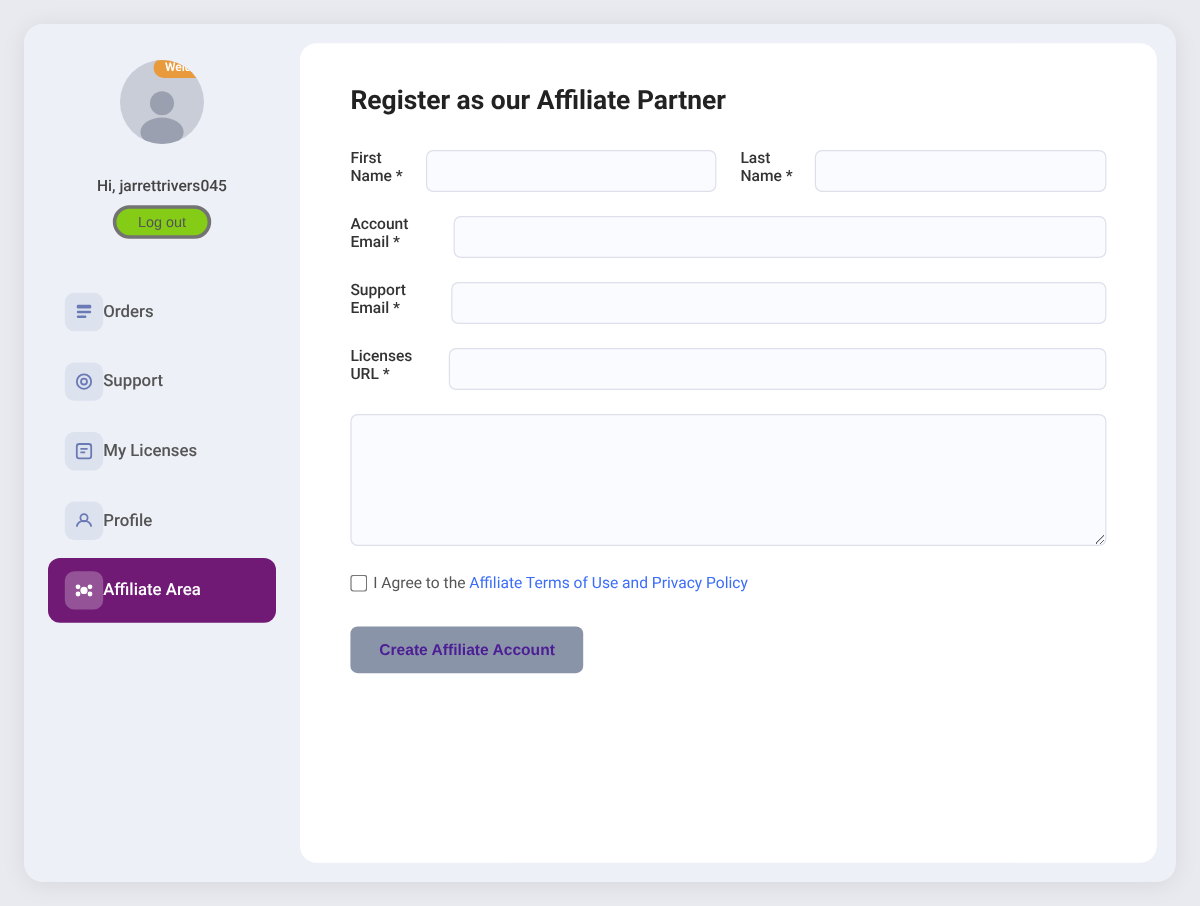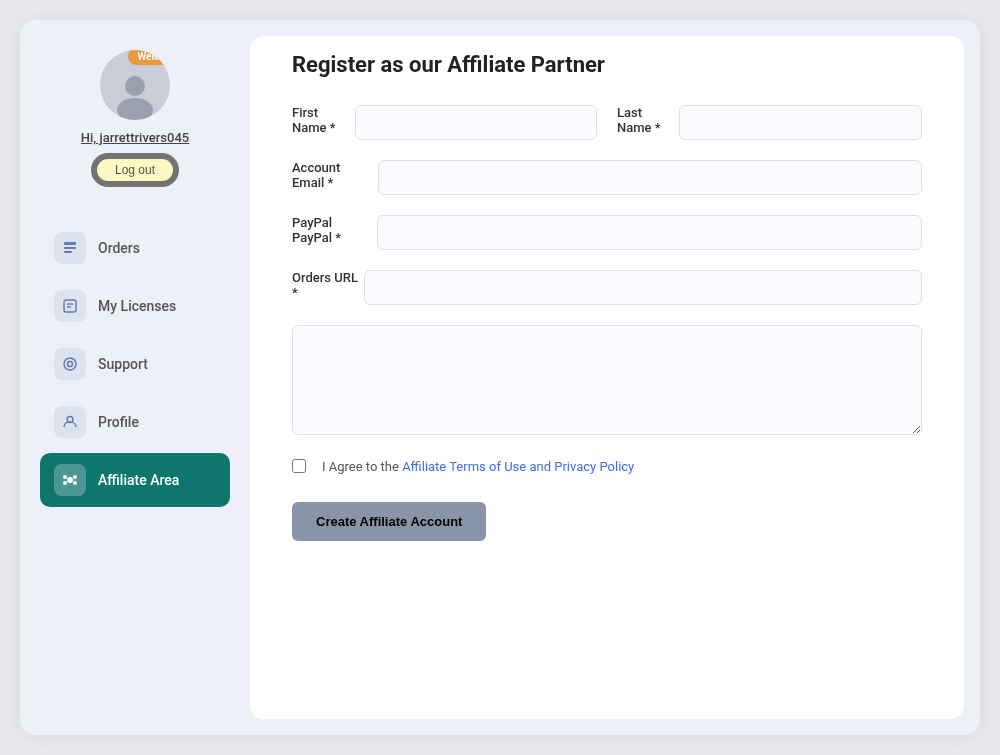--- a/index.html
+++ b/index.html
@@ -61,55 +61,54 @@
       background: #e89a3c;
       color: #fff;
       font-size: 10px;
       font-weight: 600;
       padding: 3px 9px;
       border-radius: 20px;
     }
     .hi-text {
       font-size: 13px;
       color: #444;
-      margin-top: 10px;
+      margin-top: 28px;
       font-weight: 500;
-      text-decoration: underline;
     }
     .logout-btn {
       margin-top: 8px;
-      background: #fef9c3;
-      border: 6px solid #737373;
+      background: #84cc16;
+      border: 3px solid #737373;
       border-radius: 20px;
       padding: 4px 18px;
       font-size: 12px;
       color: #555;
       cursor: pointer;
     }
     .nav-list {
       width: 100%;
       margin-top: 10px;
       display: flex;
       flex-direction: column;
       gap: 4px;
     }
     .nav-item {
       display: flex;
       align-items: center;
-      gap: 12px;
+      gap: 0;
       padding: 11px 14px;
       border-radius: 10px;
       cursor: pointer;
       color: #555;
       font-size: 14px;
       font-weight: 500;
       transition: background 0.15s;
     }
     .nav-item.active {
-      background: #0f766e;
+      background: #701a75;
       color: #fff;
     }
     .nav-icon {
       width: 32px;
       height: 32px;
       background: #dde2ef;
       border-radius: 8px;
       display: flex;
       align-items: center;
       justify-content: center;
@@ -125,21 +124,21 @@
     }
     .nav-item.active .nav-icon svg {
       fill: #fff;
     }
     
     .main-content {
       flex: 1;
       background: #fff;
       margin: 16px 16px 16px 0;
       border-radius: 14px;
-      padding: 16px 42px;
+      padding: 36px 42px;
       overflow-y: auto;
     }
     .page-title {
       font-size: 22px;
       font-weight: 700;
       color: #222;
       margin-bottom: 28px;
     }
     .form-section {
       display: flex;
@@ -173,40 +172,40 @@
       width: 100%;
       transition: border-color 0.15s;
     }
     textarea.form-input {
       min-height: 110px;
       resize: vertical;
     }
     .checkbox-row {
       display: flex;
       align-items: flex-start;
-      gap: 16px;
+      gap: 5px;
       margin-top: 4px;
     }
     .checkbox-row input[type="checkbox"] {
       width: 14px;
       height: 14px;
       cursor: pointer;
     }
     .checkbox-label {
       font-size: 13px;
       color: #555;
     }
     .terms-link {
       color: #3b6ef8;
       text-decoration: none;
     }
     .submit-btn {
       margin-top: 8px;
       background: #8a94a8;
-      color: #000000;
+      color: #4c1d95;
       border: none;
       border-radius: 6px;
       padding: 12px 24px;
       font-size: 13px;
       font-weight: 600;
       cursor: pointer;
       width: fit-content;
       transition: background 0.15s;
     }
   </style>
@@ -239,36 +238,36 @@
               <rect x="2" y="11" width="8" height="2" rx="1"></rect>
             </svg>
         </div>
         <span>Orders</span>
       </div>
 
 
       <div class="nav-item">
         <div class="nav-icon">
           <svg viewBox="0 0 16 16">
+              <circle cx="8" cy="8" r="6" fill="none" stroke="#6a7ab5" stroke-width="1.5"></circle>
+              <circle cx="8" cy="8" r="2.5" fill="none" stroke="#6a7ab5" stroke-width="1.5"></circle>
+            </svg>
+        </div>
+        <span>Support</span>
+      </div>
+
+      <div class="nav-item">
+        <div class="nav-icon">
+          <svg viewBox="0 0 16 16">
               <rect x="2" y="2" width="12" height="12" rx="2" fill="none" stroke="#6a7ab5" stroke-width="1.5"></rect>
               <line x1="5" y1="6" x2="11" y2="6" stroke="#6a7ab5" stroke-width="1.5"></line>
               <line x1="5" y1="9" x2="9" y2="9" stroke="#6a7ab5" stroke-width="1.5"></line>
             </svg>
         </div>
         <span>My Licenses</span>
-      </div>
-
-      <div class="nav-item">
-        <div class="nav-icon">
-          <svg viewBox="0 0 16 16">
-              <circle cx="8" cy="8" r="6" fill="none" stroke="#6a7ab5" stroke-width="1.5"></circle>
-              <circle cx="8" cy="8" r="2.5" fill="none" stroke="#6a7ab5" stroke-width="1.5"></circle>
-            </svg>
-        </div>
-        <span>Support</span>
       </div>
 
       <div class="nav-item">
         <div class="nav-icon">
           <svg viewBox="0 0 16 16">
               <circle cx="8" cy="5.5" r="3" fill="none" stroke="#6a7ab5" stroke-width="1.5"></circle>
               <path d="M2 13c0-3 2.7-5 6-5s6 2 6 5" fill="none" stroke="#6a7ab5" stroke-width="1.5"></path>
             </svg>
         </div>
         <span>Profile</span>
@@ -304,26 +303,26 @@
           <input type="text" class="form-input" style="">
         </div>
       </div>
 
       <div class="form-group full">
         <label class="form-label">Account Email *</label>
         <input type="email" class="form-input" style="">
       </div>
 
       <div class="form-group full">
-        <label class="form-label">PayPal PayPal *</label>
+        <label class="form-label">Support Email *</label>
         <input type="email" class="form-input" style="">
       </div>
 
       <div class="form-group full">
-        <label class="form-label">Orders URL *</label>
+        <label class="form-label">Licenses URL *</label>
         <input type="url" class="form-input" style="">
       </div>
 
       <div class="form-group full">
         <textarea class="form-input" style=""></textarea>
       </div>
 
       <div class="checkbox-row">
         <input type="checkbox" style="">
         <span class="checkbox-label">

